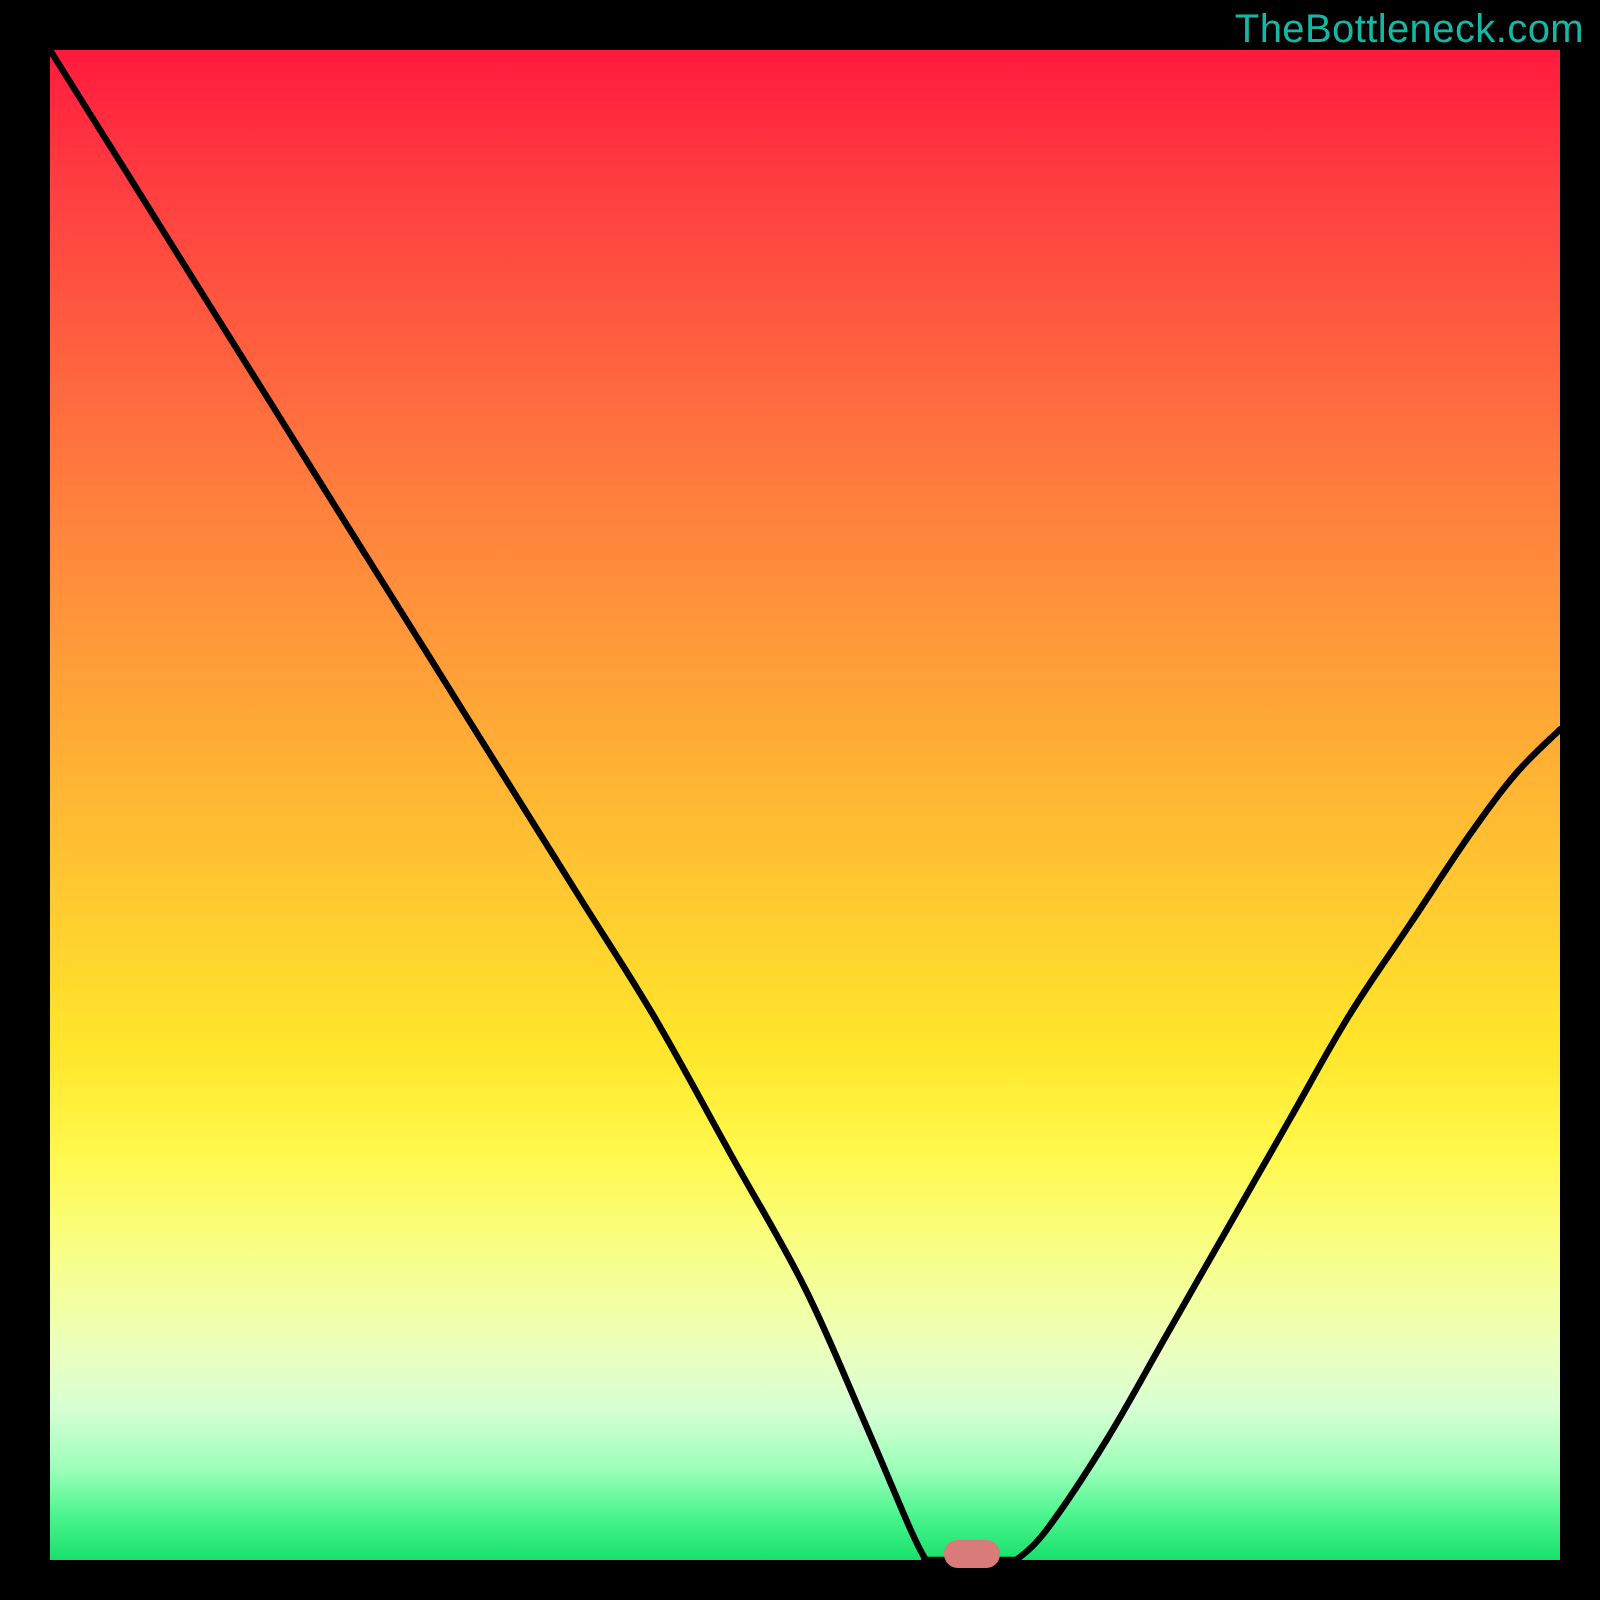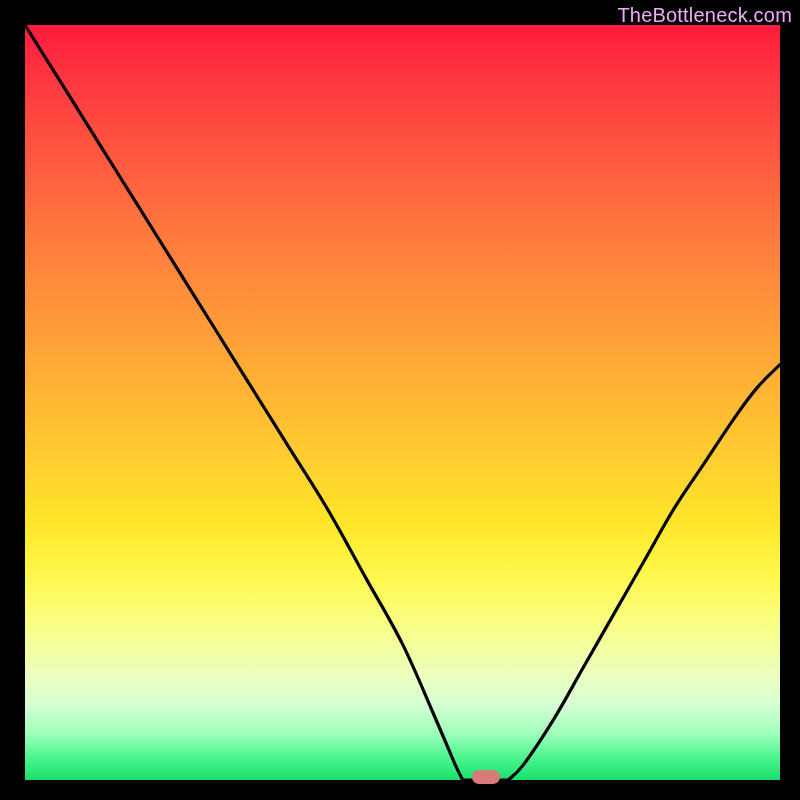--- a/index.html
+++ b/index.html
@@ -40,21 +40,21 @@
       #d7ffd4 90%,
       #9cffb9 94%,
       #4cf58f 97%,
       #18e06c 100%
     );
   }
   .watermark {
     position: absolute;
     top: 4px;
     right: 8px;
-    color: #f0abfc;
+    color: #14b8a6;
     font-size: 20px;
     font-weight: 500;
     letter-spacing: 0.2px;
     user-select: none;
   }
   svg.curve {
     position: absolute;
     left: 0;
     top: 0;
     width: 755px;

